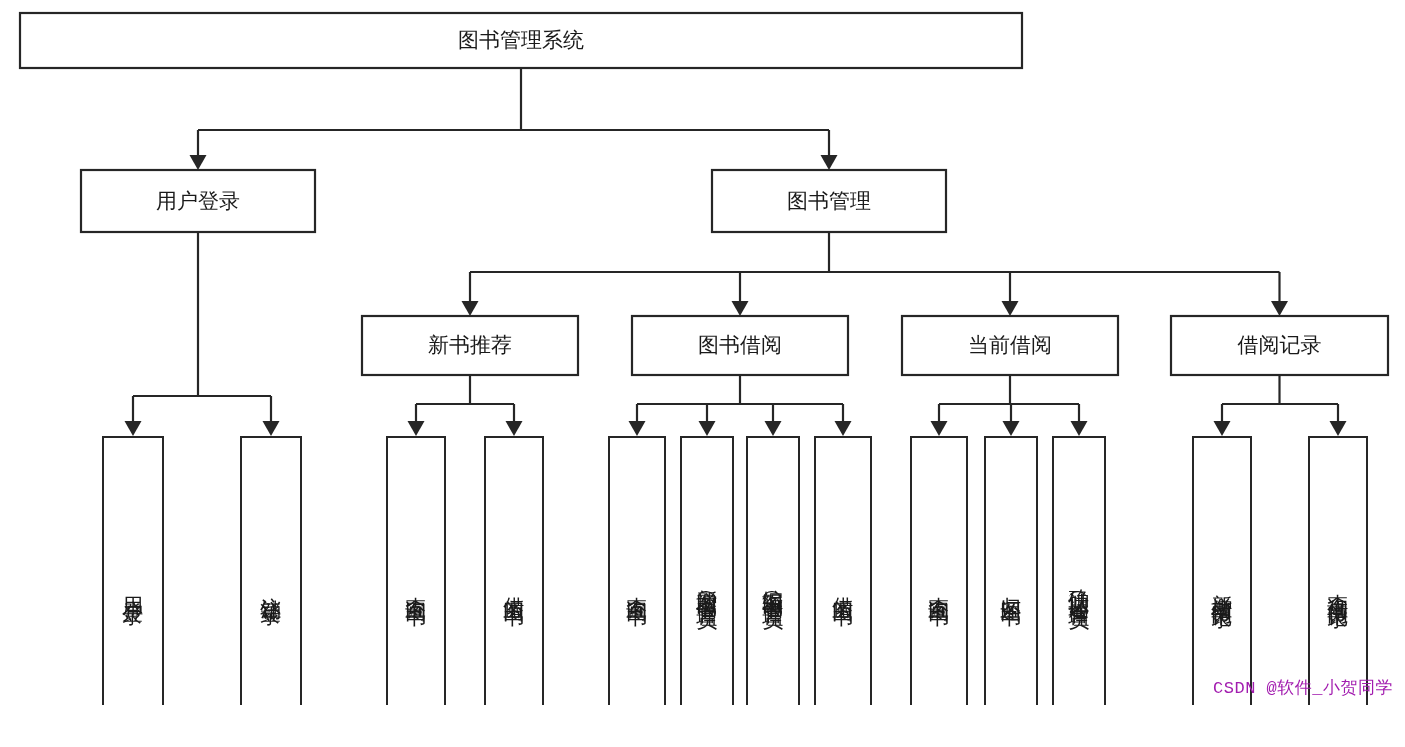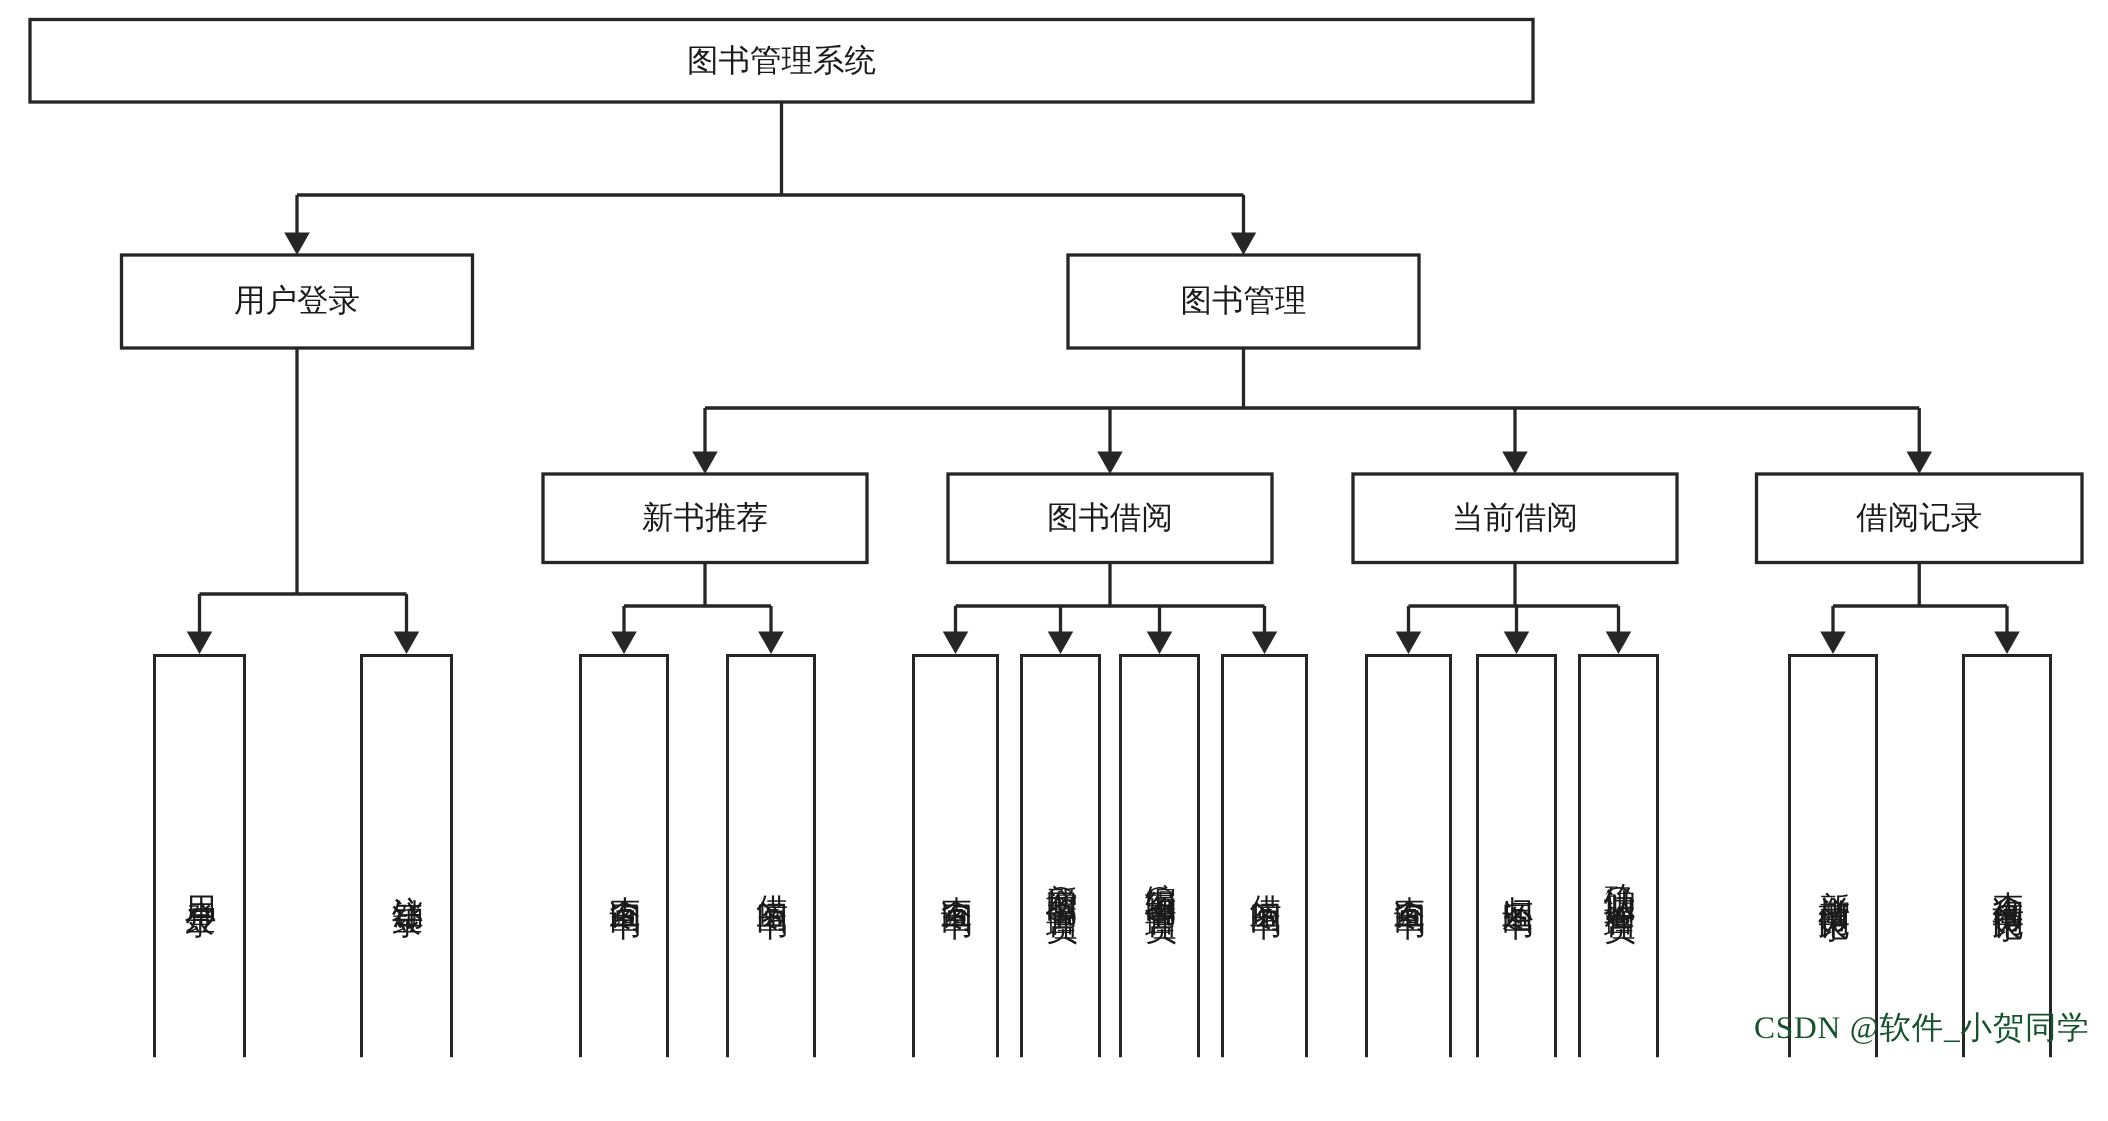--- a/index.html
+++ b/index.html
@@ -66,23 +66,23 @@
     line-height: 1.22;
     letter-spacing: 3px;
     color: #1a1a1a;
     white-space: nowrap;
     text-align: center;
   }
   .watermark {
     position: absolute;
     right: 12px;
     bottom: 6px;
-    font-family: Liberation Serif, serif;
-    font-size: 21px;
-    color: #14532d;
+    font-family: Liberation Mono, monospace;
+    font-size: 17px;
+    color: #a21caf;
     letter-spacing: 0.5px;
     user-select: none;
     pointer-events: none;
   }
 </style>
 </head>
 <body>
 
 <div id="diagram-root">
 

